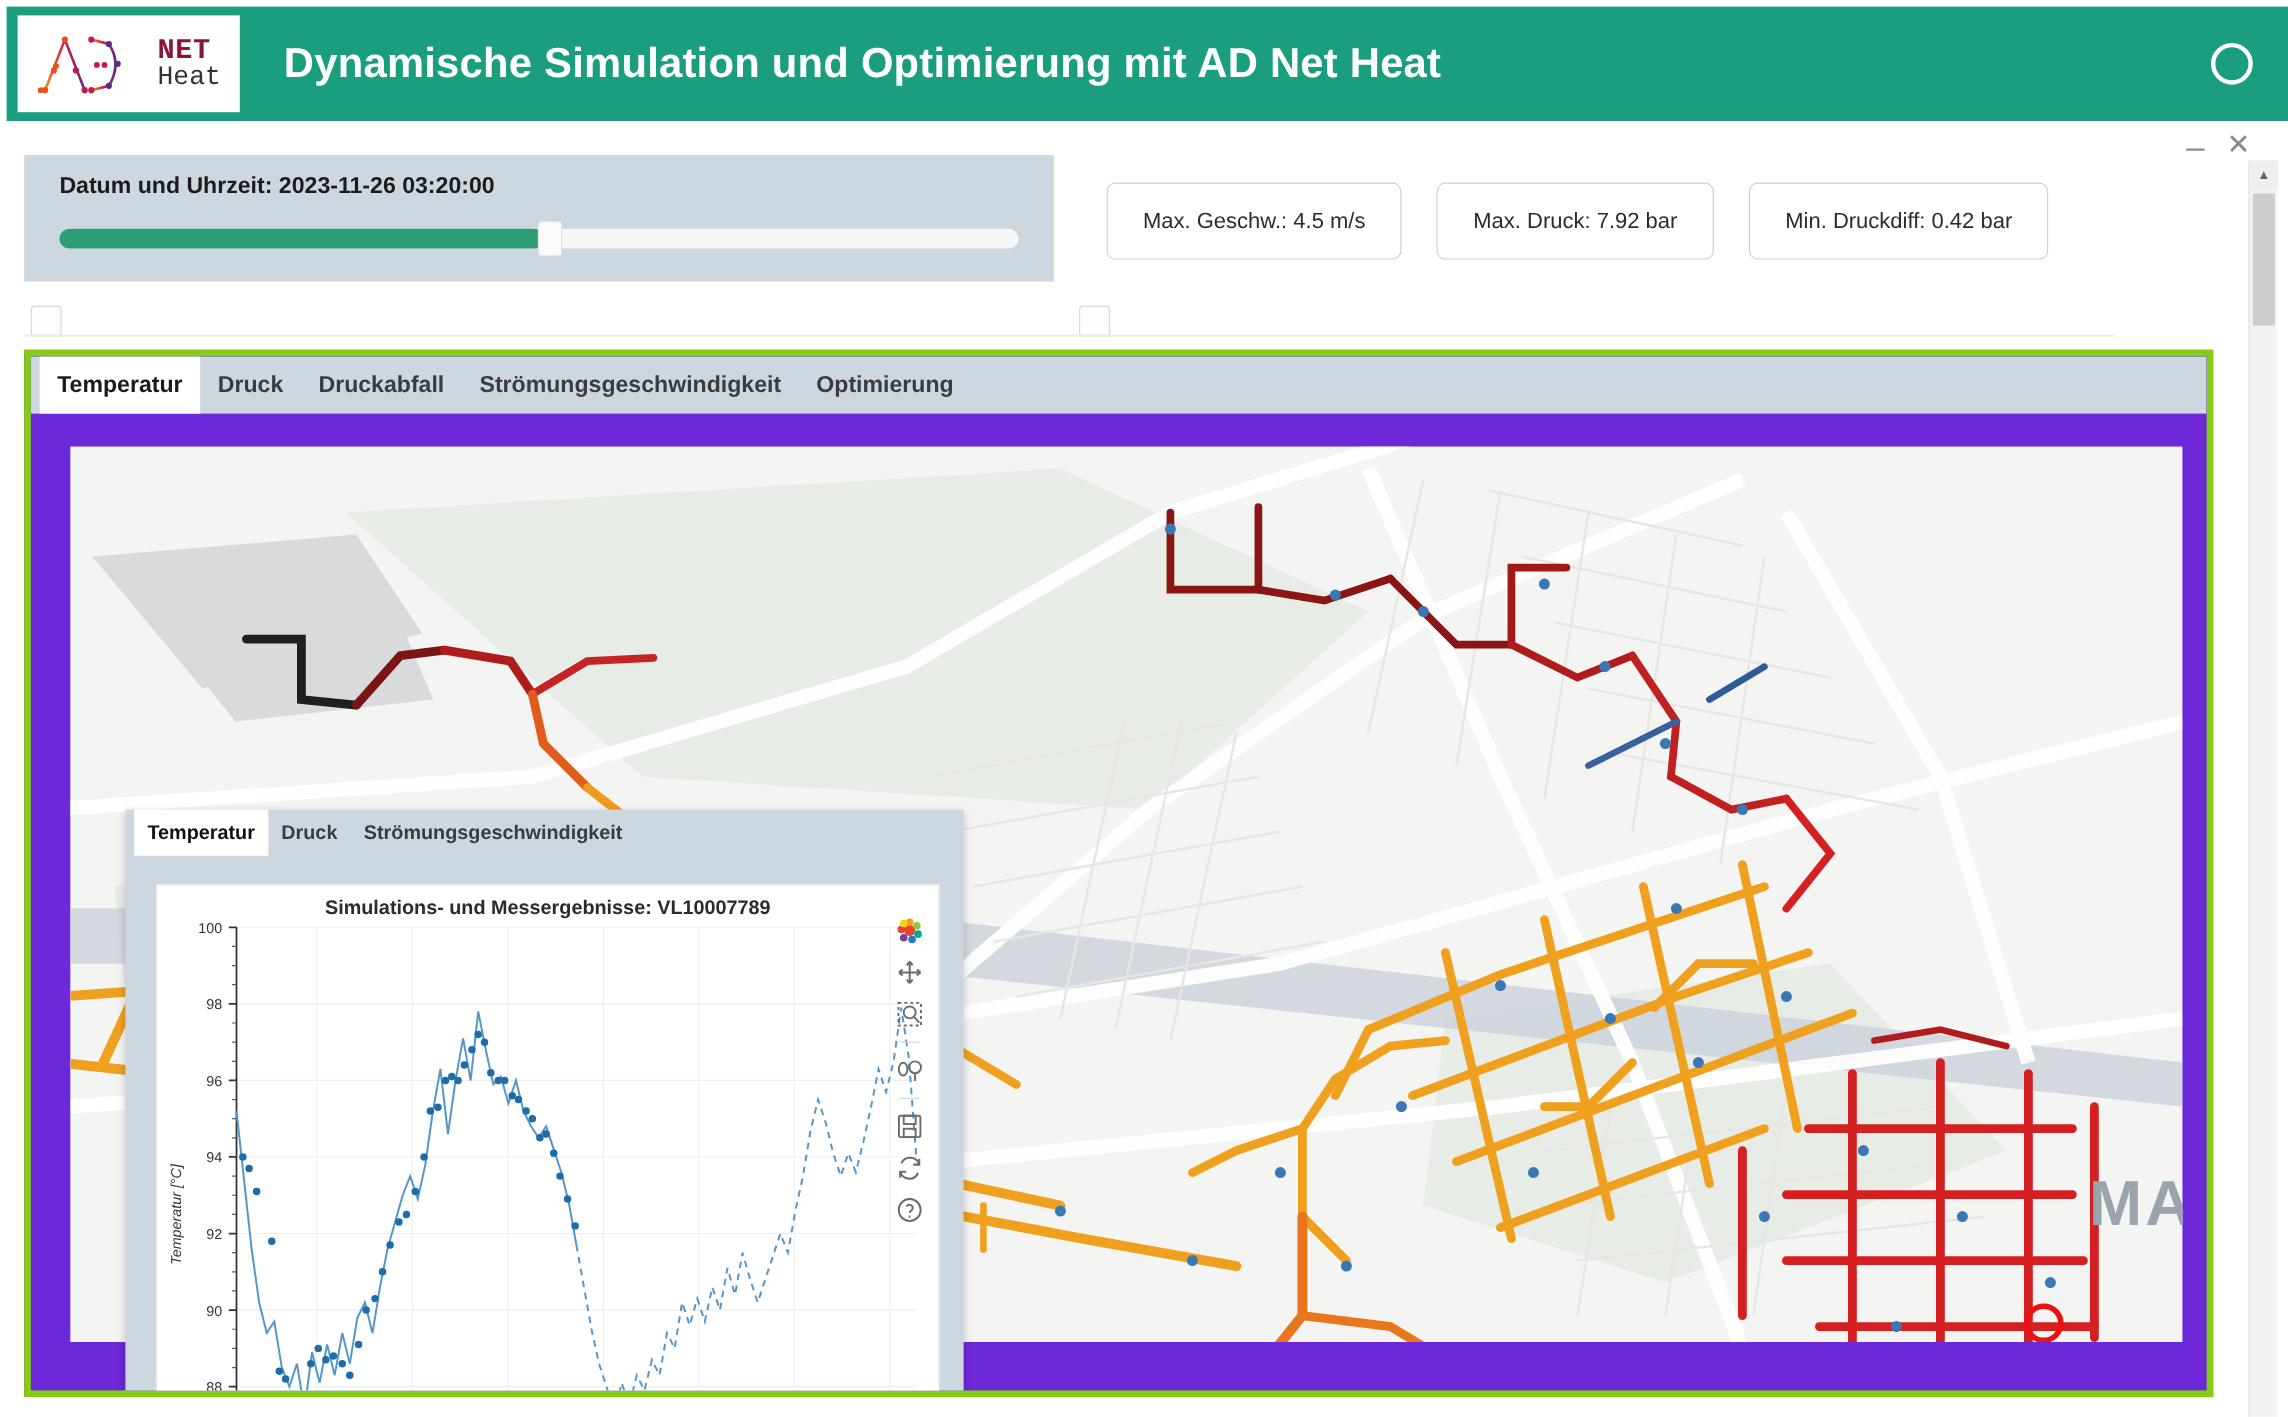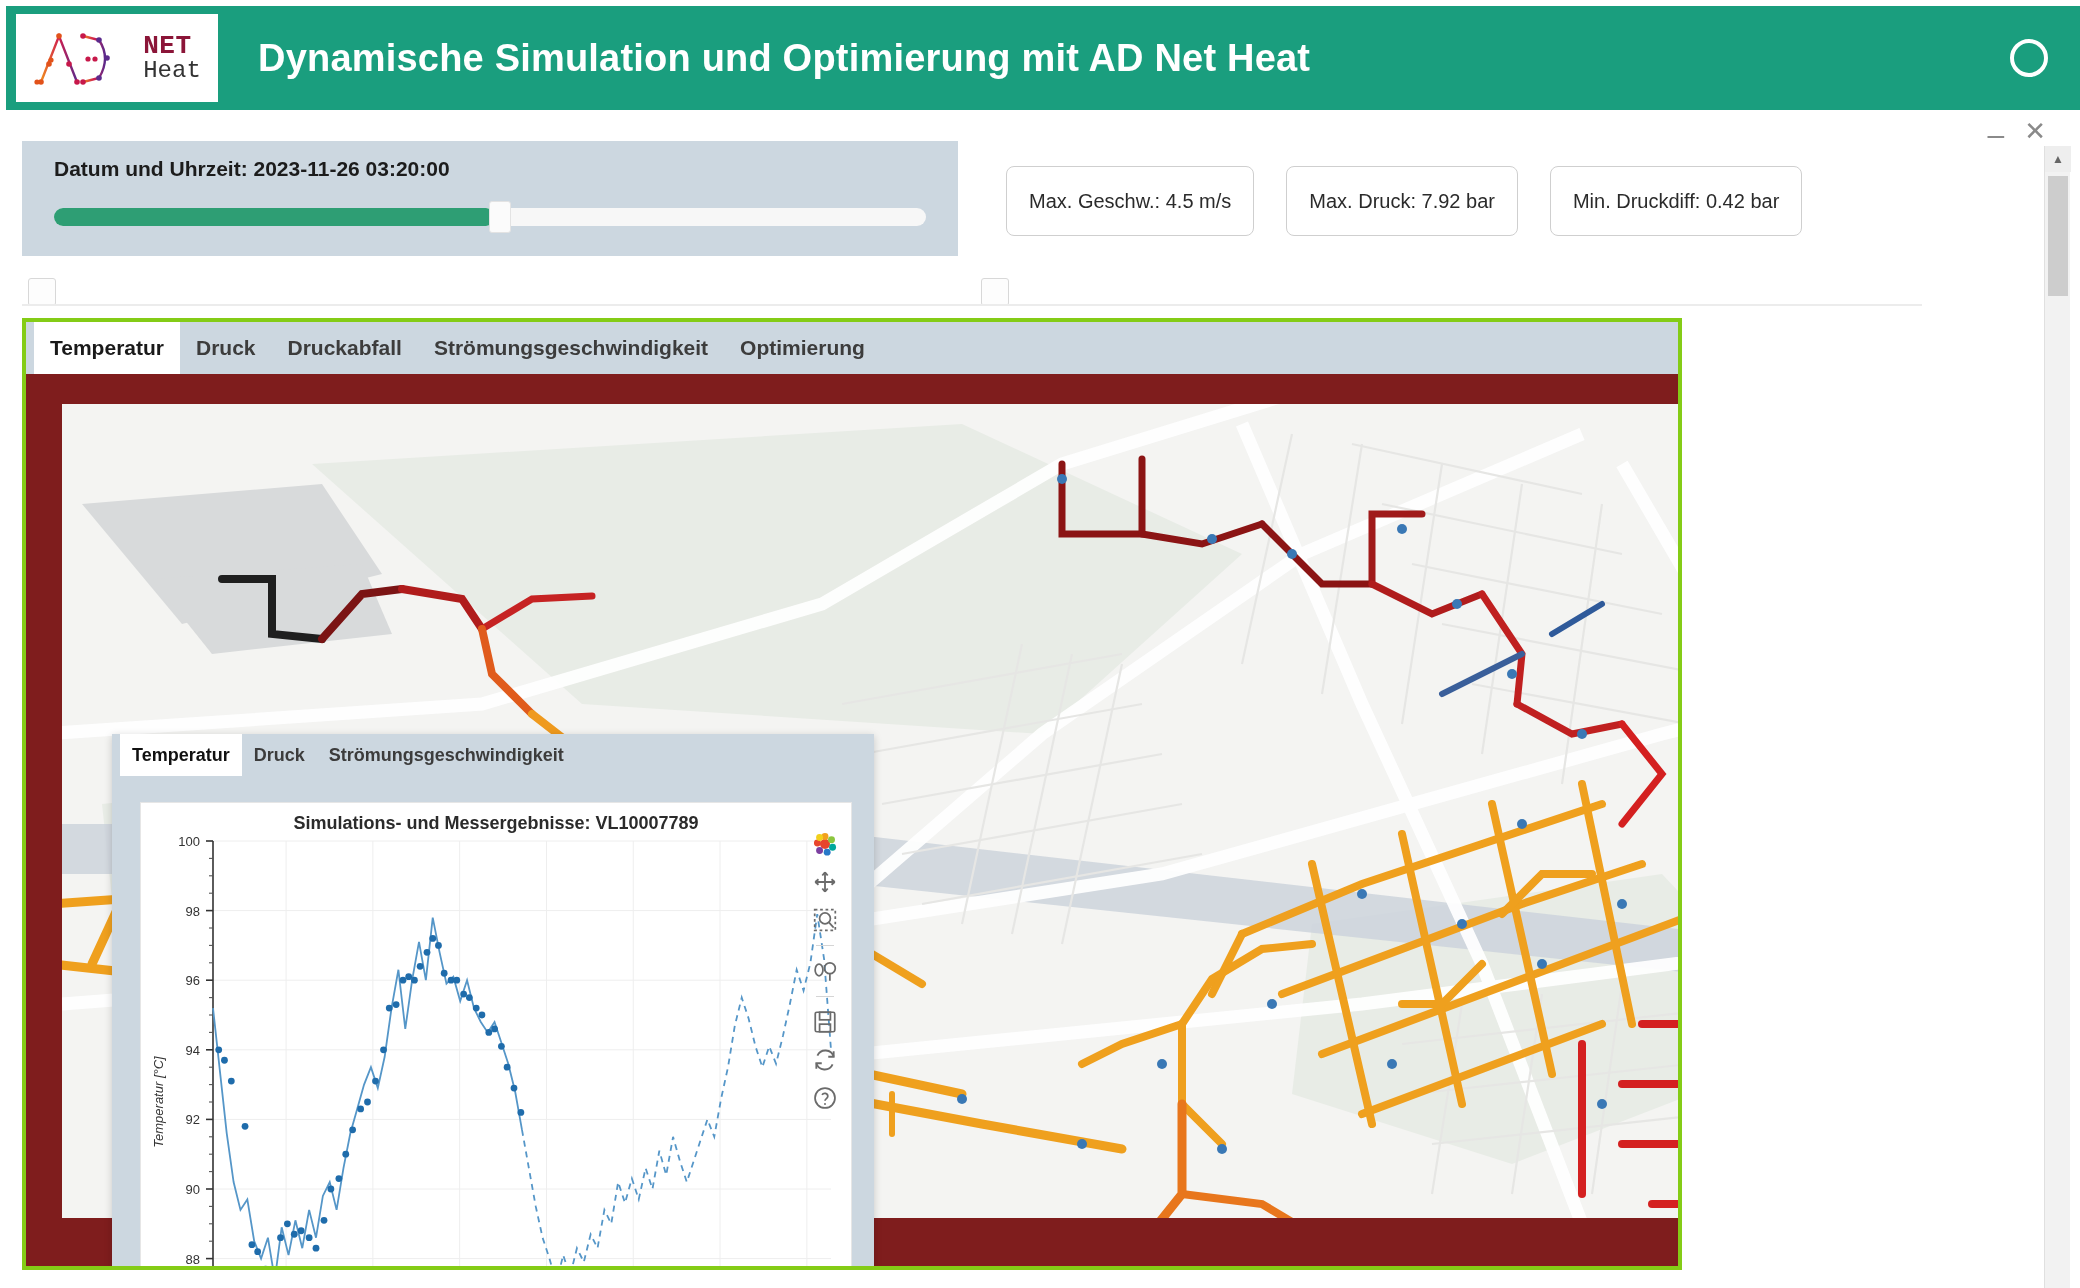--- a/index.html
+++ b/index.html
@@ -109,21 +109,21 @@
     background: #fbfbfb; border: 1px solid #e3e3e3;
     border-radius: 3px;
   }
 
   
   .kpis {
     position: absolute; left: 1000px; top: 160px;
     display: flex; gap: 32px; align-items: center;
   }
   .kpi {
-    height: 70px; padding: 0 22px;
+    height: 70px; padding: 0 32px;
     display: flex; align-items: center; justify-content: center;
     border: 1px solid #cfcfcf; border-radius: 8px;
     background: #ffffff; color: #2b2b2b;
     font-size: 20px; white-space: nowrap;
   }
   .kpi.active {
     background: #4d90d3; border-color: #3f7fc0; color: #ffffff;
   }
 
   
@@ -134,23 +134,23 @@
     background: #fdfdfd;
   }
   .hairline {
     position: absolute; left: 16px; top: 298px;
     width: 1900px; height: 2px; background: #ececec;
   }
 
   
   .main-panel {
     position: absolute; left: 16px; top: 312px;
-    width: 1660px; height: 952px;
-    background: #7f1d1d;
-    border: 4px solid #84cc16;
+    width: 1990px; height: 952px;
+    background: #6d28d9;
+    border: 6px solid #84cc16;
     overflow: hidden;
   }
   .tabstrip {
     position: relative;
     height: 52px; width: 100%;
     background: #ccd7e0;
     display: flex; align-items: stretch;
     padding-left: 8px;
   }
   .tab {

